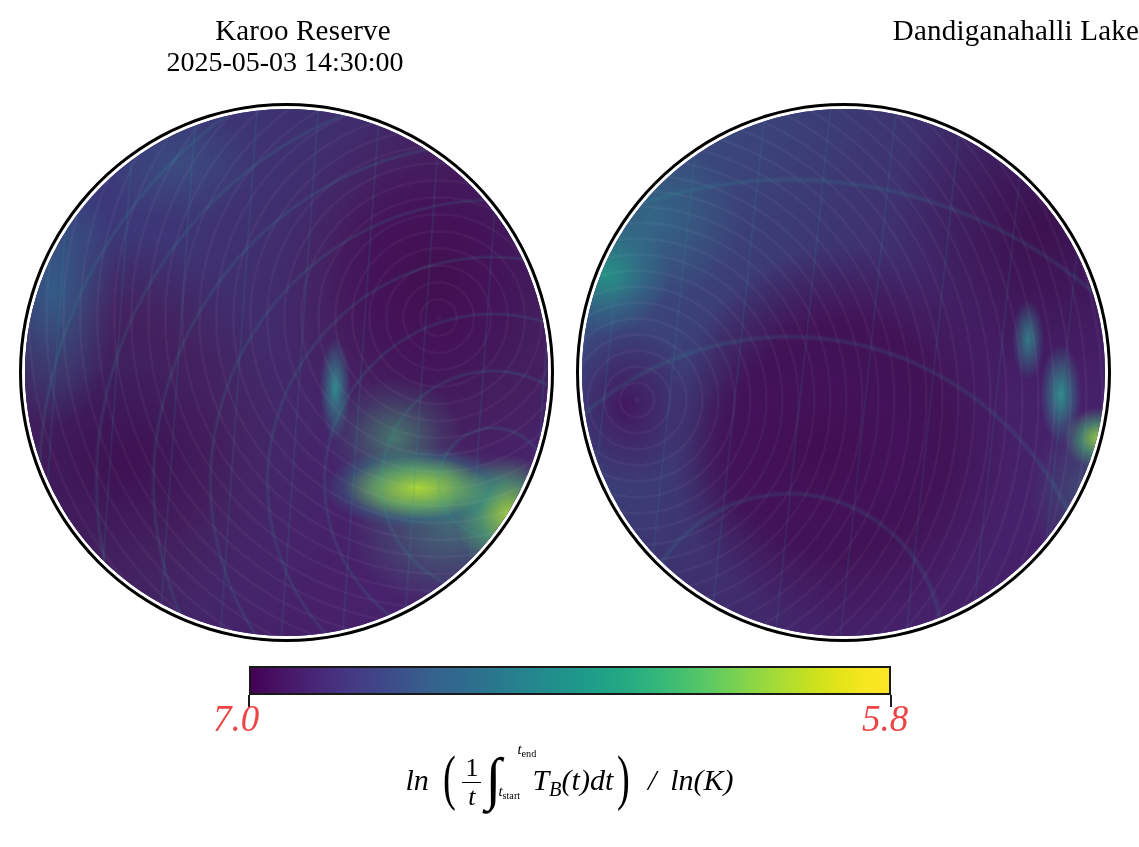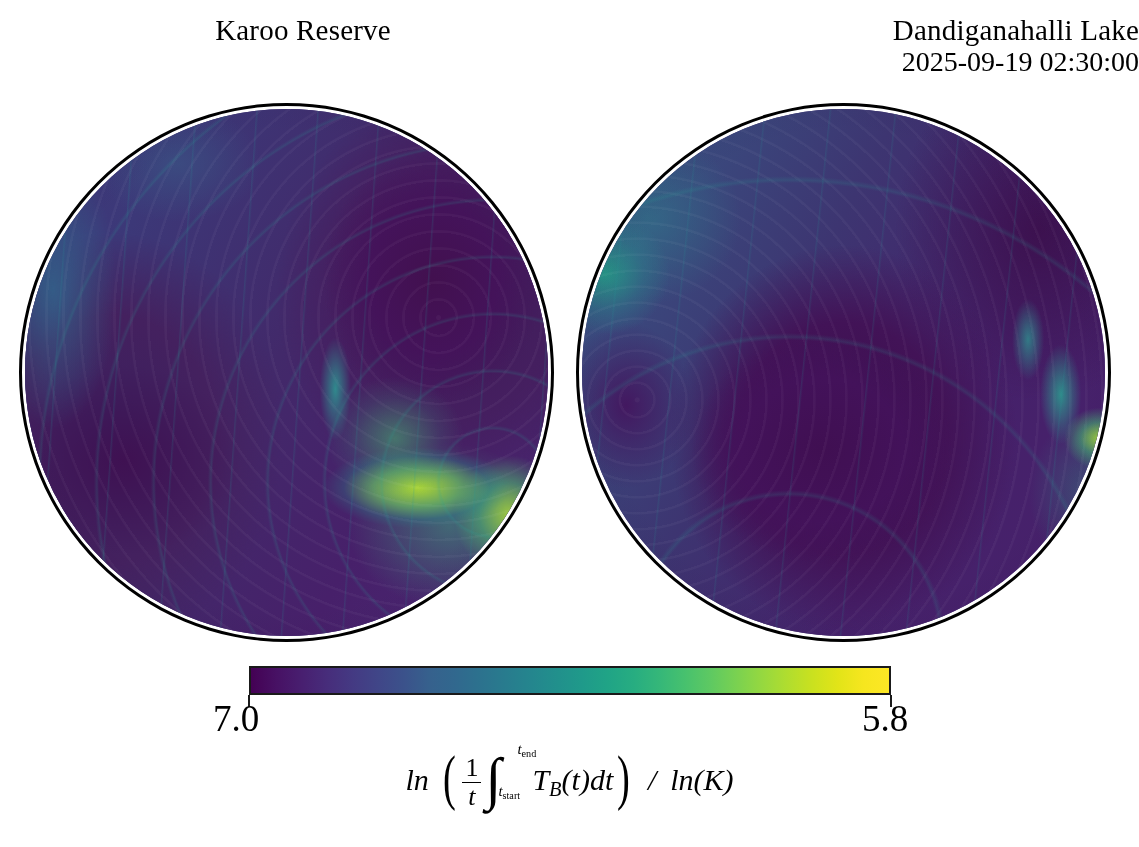--- a/index.html
+++ b/index.html
@@ -85,22 +85,23 @@
     background:#1a1a1a;
   }
   #cb-cap-left{left:-1px;top:29px;}
   #cb-cap-right{left:641px;top:29px;}
 
   .cb-tick-label{
     position:absolute;
     top:700px;
     font-size:37px;
     line-height:1;
-    color:#000000;
+    color:#ef4444;
     white-space:nowrap;
+    font-style:italic;
   }
   #cb-tick-min{left:213px;}
   #cb-tick-max{left:862px;}
 
   
   #cb-label{
     position:absolute;
     left:0;top:755px;width:1139px;
     text-align:center;
     font-size:30px;
@@ -156,25 +157,25 @@
   .slash{display:inline-block;margin:0 14px;font-style:italic;}
   .gap{display:inline-block;width:10px;}
 </style>
 </head>
 <body>
 
 <div id="figure">
 
   <div class="panel-title" id="title-left">
     <span class="name">Karoo Reserve</span>
+    <span class="stamp">2025-05-03 14:30:00</span>
   </div>
 
   <div class="panel-title" id="title-right">
     <span class="name">Dandiganahalli Lake</span>
-    <span class="stamp">2025-09-19 02:30:00</span>
   </div>
 
   <div class="sky-panel" id="panel-left">
     <div class="sky-disk" id="disk-left">
 
       <div class="sky-layer" style="background:
              radial-gradient(ellipse 42% 50% at 18% 62%, #3b1f5e 0%, #44215f 45%, rgba(68,33,95,0) 75%),
              radial-gradient(ellipse 40% 46% at 80% 36%, #3d1a56 0%, #451f60 50%, rgba(69,31,96,0) 80%),
              linear-gradient(120deg, #3e3b7e 0%, #3c3878 22%, #42296a 48%, #47206a 70%, #4a2a74 100%);"></div>
 

